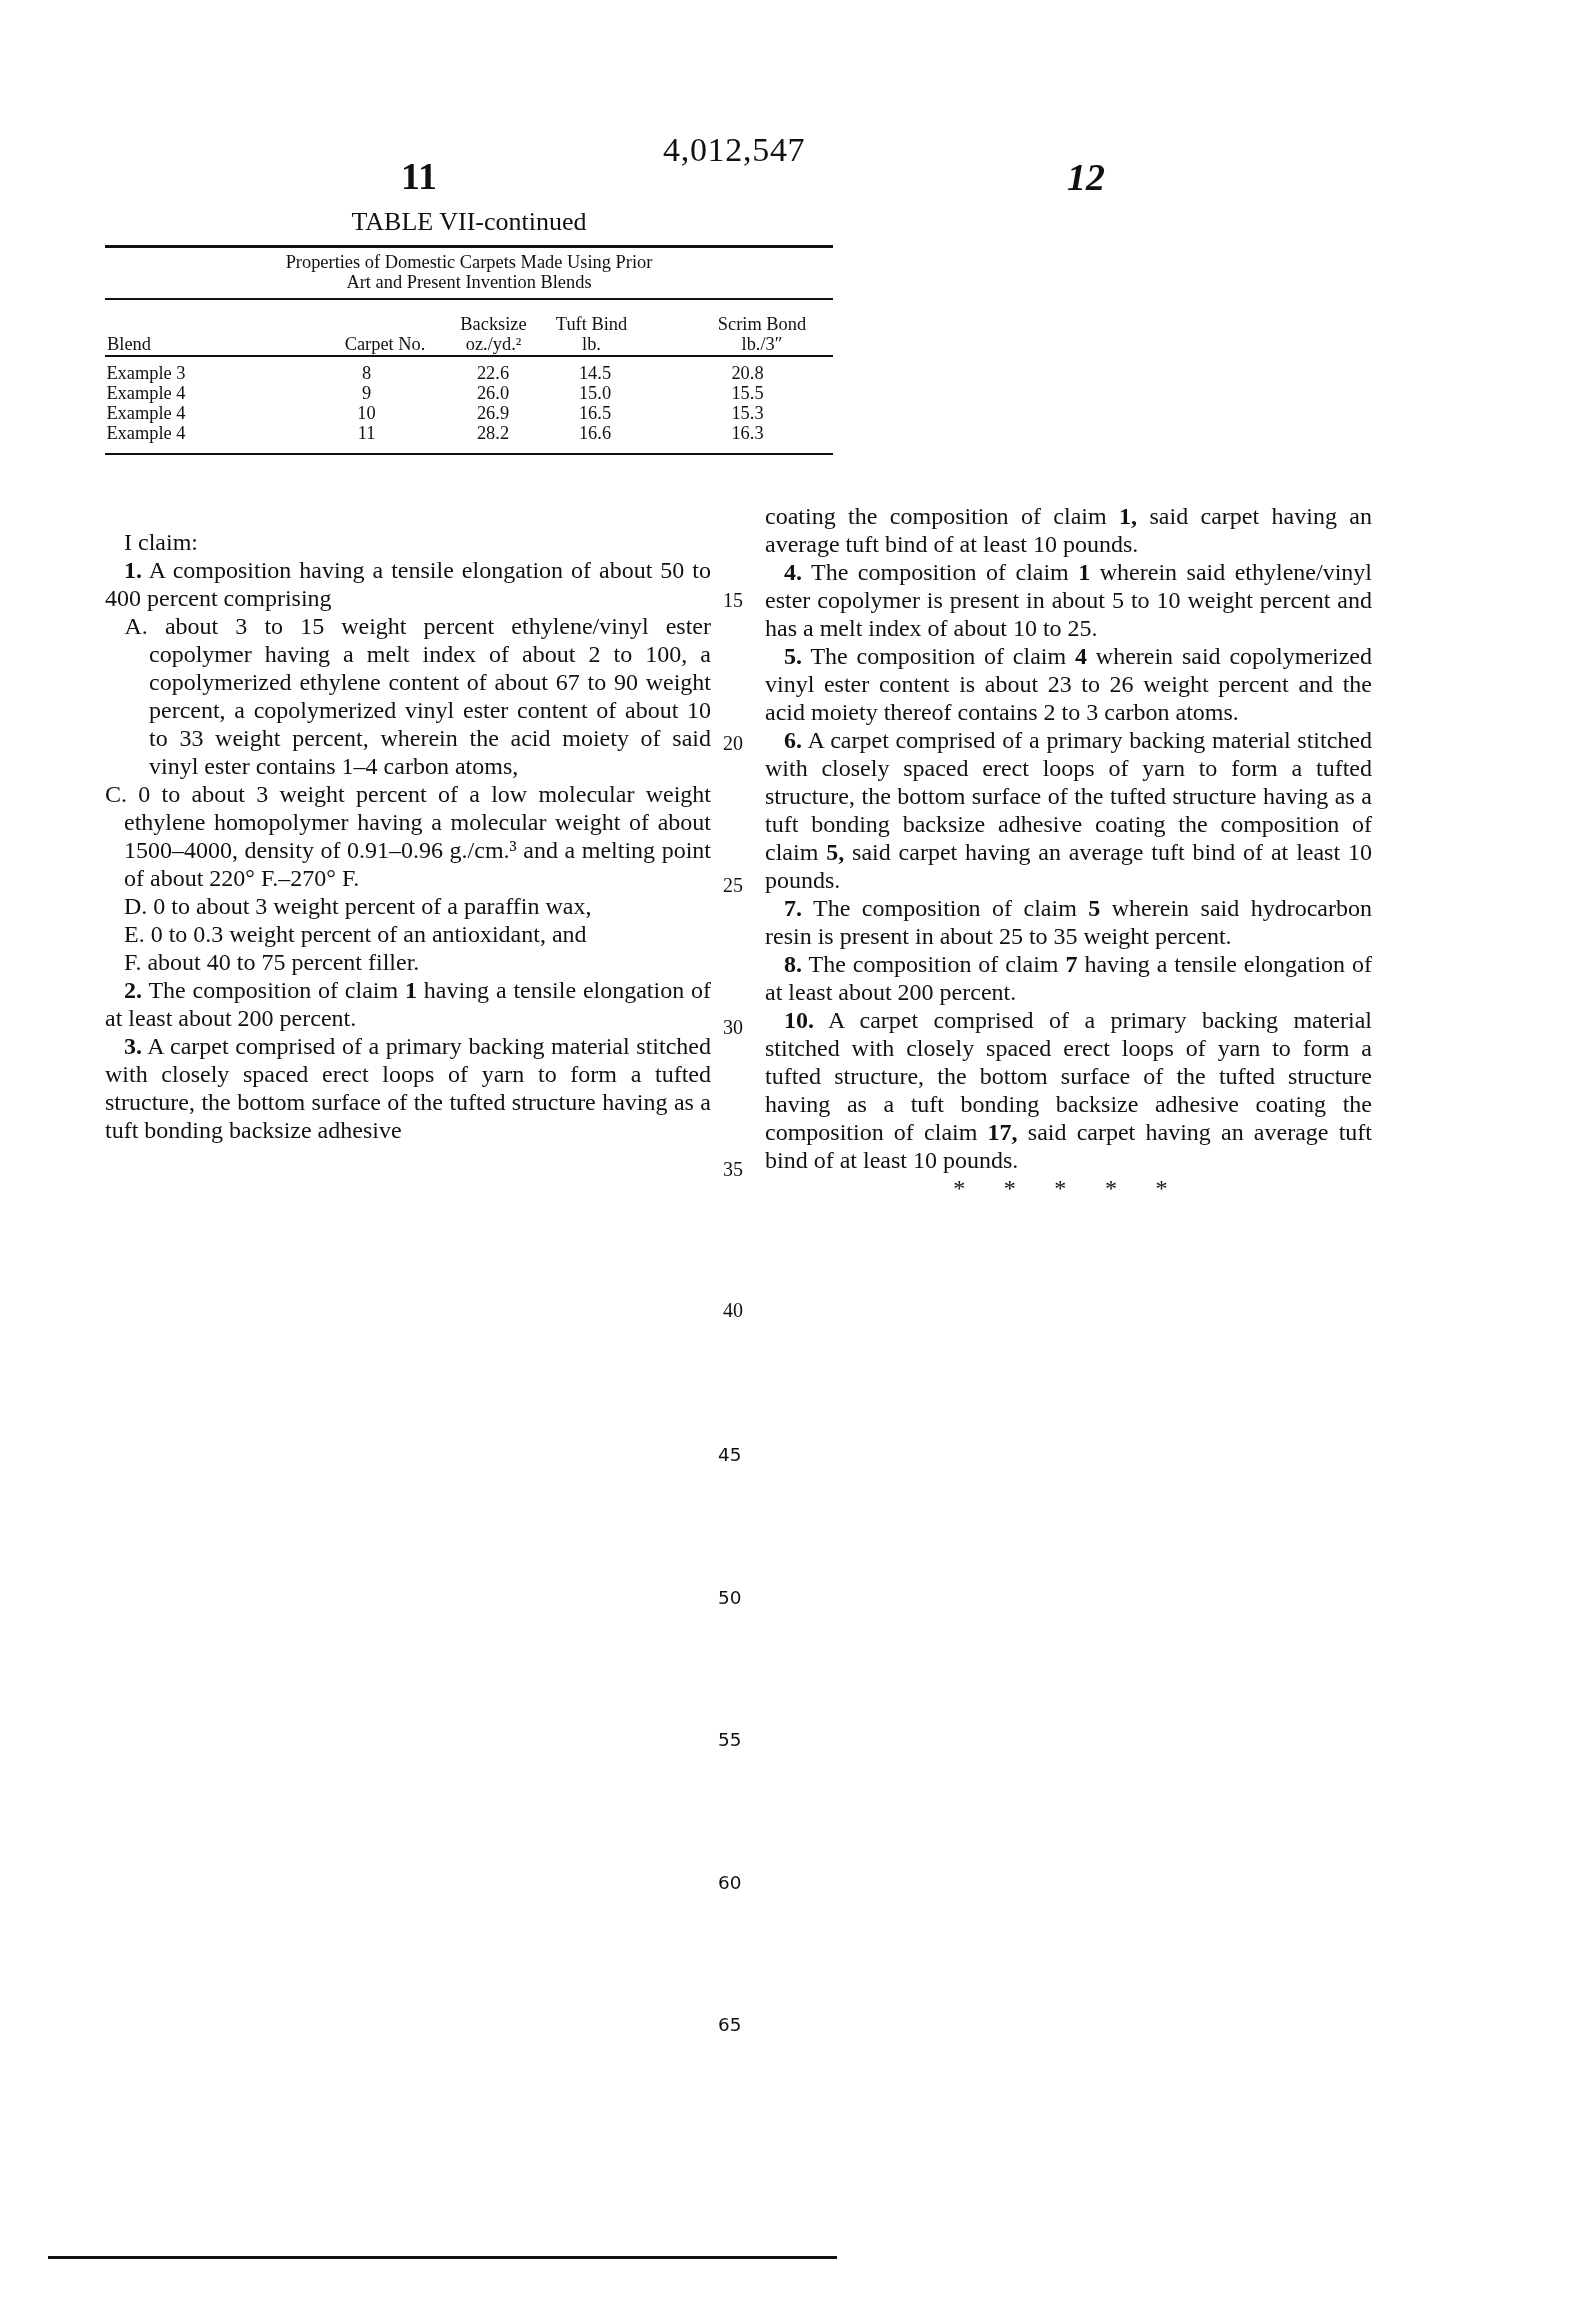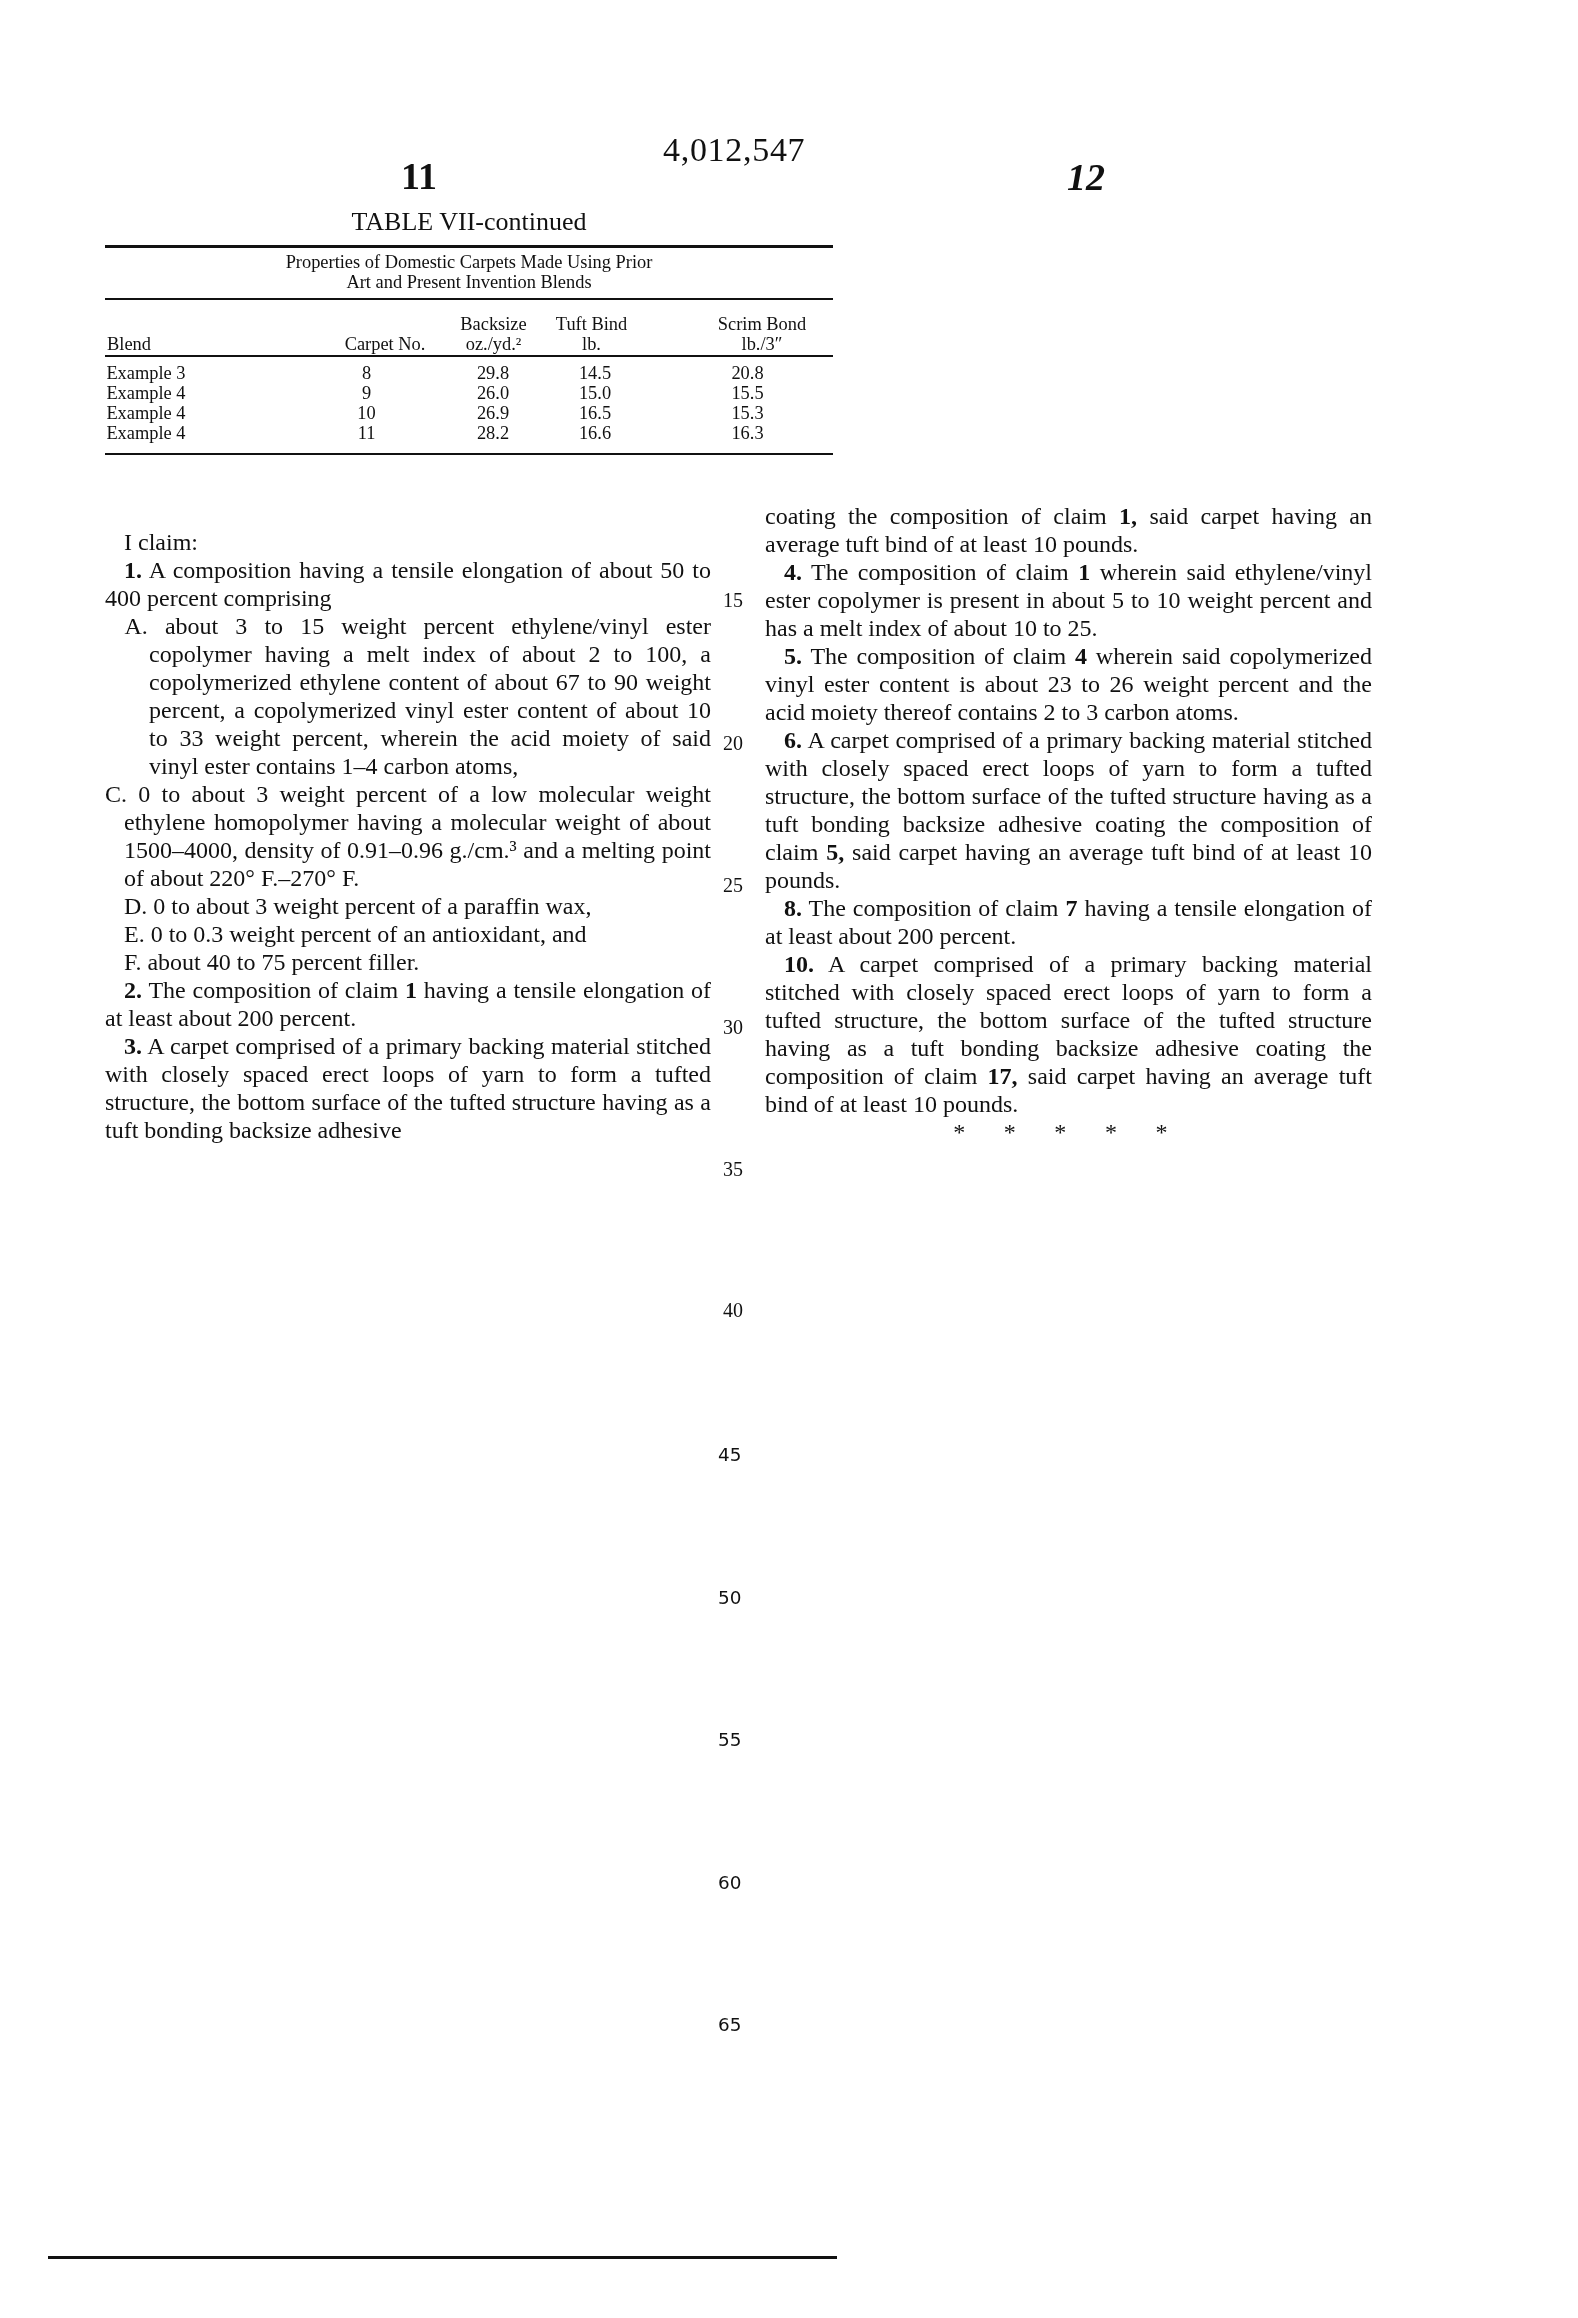--- a/index.html
+++ b/index.html
@@ -56,21 +56,21 @@
 <div class="abs th" style="left:701px; top:314px; width:122px; text-align:center;">
   <div>Scrim Bond</div>
   <div>lb./3″</div>
 </div>
 <div class="rule" style="left:105px; top:355px; width:728px; height:2px;"></div>
 
 <div class="abs" style="left:105px; top:363px; width:728px;">
   <div style="position:relative; height:20px;">
     <span class="abs td" style="left:1.4px;">Example 3</span>
     <span class="abs td" style="left:248px; width:27px; text-align:center;">8</span>
-    <span class="abs td" style="left:354px; width:68px; text-align:center;">29.8</span>
+    <span class="abs td" style="left:354px; width:68px; text-align:center;">22.6</span>
     <span class="abs td" style="left:463px; width:54px; text-align:center;">14.5</span>
     <span class="abs td" style="left:612px; width:61px; text-align:center;">20.8</span>
   </div>
   <div style="position:relative; height:20px;">
     <span class="abs td" style="left:1.4px;">Example 4</span>
     <span class="abs td" style="left:248px; width:27px; text-align:center;">9</span>
     <span class="abs td" style="left:354px; width:68px; text-align:center;">26.0</span>
     <span class="abs td" style="left:463px; width:54px; text-align:center;">15.0</span>
     <span class="abs td" style="left:612px; width:61px; text-align:center;">15.5</span>
   </div>
@@ -101,20 +101,21 @@
   <p style="padding-left:19px;">F. about 40 to 75 percent filler.</p>
   <p class="ind"><b>2.</b><span> The composition of claim </span><b>1</b><span> having a tensile elongation of at least about 200 percent.</span></p>
   <p class="ind"><b>3.</b><span> A carpet comprised of a primary backing material stitched with closely spaced erect loops of yarn to form a tufted structure, the bottom surface of the tufted structure having as a tuft bonding backsize adhesive</span></p>
 </div>
 
 <div class="col" style="left:765px; top:502px; width:607px;">
   <p><span>coating the composition of claim </span><b>1,</b><span> said carpet having an average tuft bind of at least 10 pounds.</span></p>
   <p class="ind"><b>4.</b><span> The composition of claim </span><b>1</b><span> wherein said ethylene/vinyl ester copolymer is present in about 5 to 10 weight percent and has a melt index of about 10 to 25.</span></p>
   <p class="ind"><b>5.</b><span> The composition of claim </span><b>4</b><span> wherein said copolymerized vinyl ester content is about 23 to 26 weight percent and the acid moiety thereof contains 2 to 3 carbon atoms.</span></p>
   <p class="ind"><b>6.</b><span> A carpet comprised of a primary backing material stitched with closely spaced erect loops of yarn to form a tufted structure, the bottom surface of the tufted structure having as a tuft bonding backsize adhesive coating the composition of claim </span><b>5,</b><span> said carpet having an average tuft bind of at least 10 pounds.</span></p>
+  <p class="ind"><b>7.</b><span> The composition of claim </span><b>5</b><span> wherein said hydrocarbon resin is present in about 25 to 35 weight percent.</span></p>
   <p class="ind"><b>8.</b><span> The composition of claim </span><b>7</b><span> having a tensile elongation of at least about 200 percent.</span></p>
   <p class="ind"><b>10.</b><span> A carpet comprised of a primary backing material stitched with closely spaced erect loops of yarn to form a tufted structure, the bottom surface of the tufted structure having as a tuft bonding backsize adhesive coating the composition of claim </span><b>17,</b><span> said carpet having an average tuft bind of at least 10 pounds.</span></p>
   <p class="stars">* * * * *</p>
 </div>
 
 <div class="lineno" style="left:723px; top:589px;">15</div>
 <div class="lineno" style="left:723px; top:732px;">20</div>
 <div class="lineno" style="left:723px; top:874px;">25</div>
 <div class="lineno" style="left:723px; top:1016px;">30</div>
 <div class="lineno" style="left:723px; top:1158px;">35</div>

